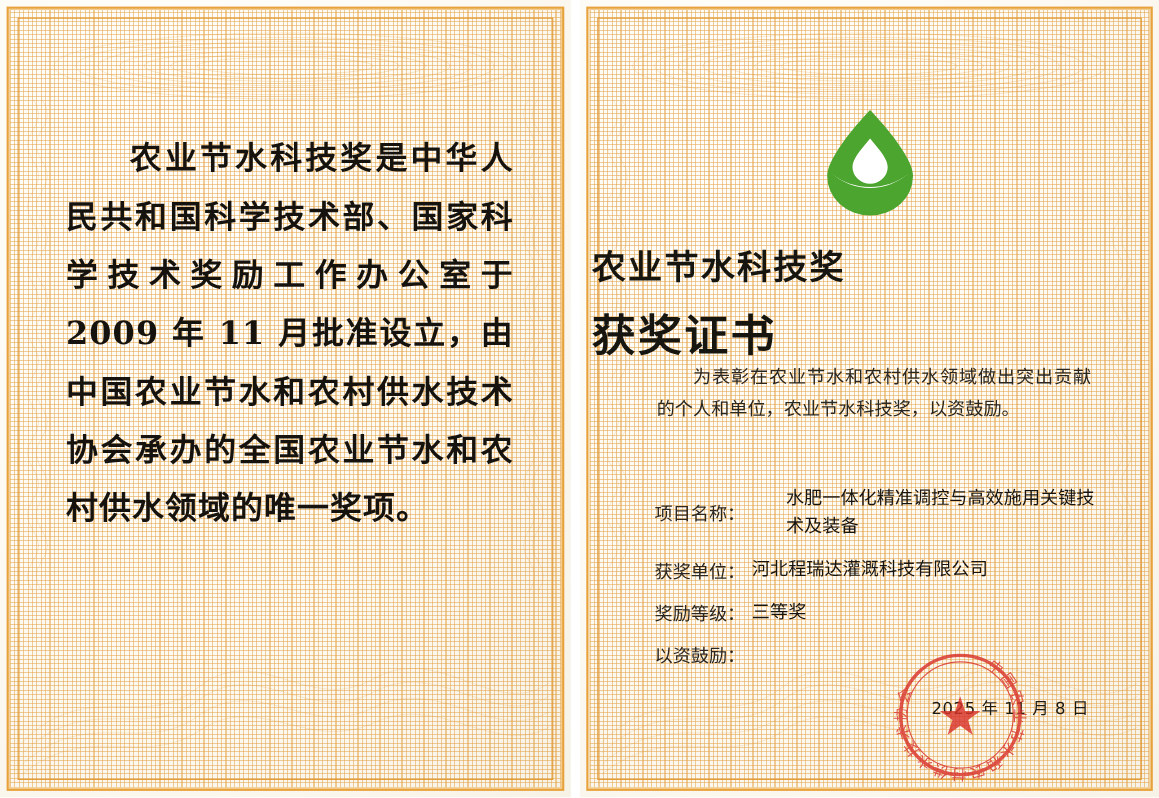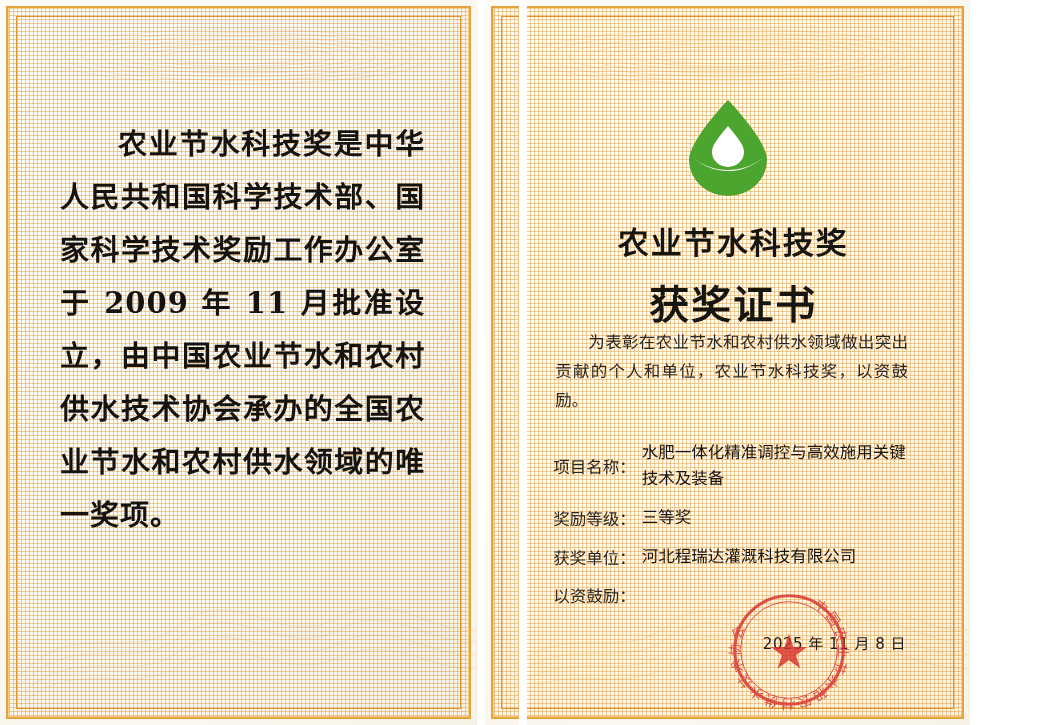--- a/index.html
+++ b/index.html
@@ -8,21 +8,21 @@
     background: #ffffff;
   }
   body {
     width: 1054px;
     height: 725px;
     font-family: "Liberation Serif", "DejaVu Serif", serif;
     overflow: hidden;
   }
   .spread {
     position: relative;
-    width: 970px;
+    width: 1054px;
     height: 725px;
     display: flex;
     gap: 8px;
     background: #ffffff;
   }
 
   
   .page {
     position: relative;
     background:
@@ -103,21 +103,21 @@
     position: absolute;
     top: 96px;
     left: 0; right: 0;
     display: flex;
     justify-content: center;
   }
   .cert-title {
     position: absolute;
     top: 218px;
     left: 11px; right: 0;
-    text-align: center;
+    text-align: left;
     font-family: "DejaVu Serif", "Liberation Serif", serif;
     font-weight: 700;
     color: #17150f;
   }
   .cert-title .line1 { font-size: 31px; letter-spacing: 2px; }
   .cert-title .line2 { font-size: 40px; letter-spacing: 2px; margin-top: 10px; }
 
   .cert-intro {
     position: absolute;
     top: 328px;
@@ -148,21 +148,21 @@
   .field-label {
     flex: 0 0 auto;
     white-space: nowrap;
     color: #2b2620;
   }
   .field-value {
     margin-left: 6px;
     line-height: 26px;
     color: #17140f;
   }
-  .field-value.wrap { max-width: 300px; }
+  .field-value.wrap { max-width: 300px; padding-left: 31px; }
 
   .issue-date {
     position: absolute;
     right: 64px;
     bottom: 72px;
     font-family: "DejaVu Sans", "Liberation Sans", sans-serif;
     font-size: 15px;
     color: #1d1a15;
     letter-spacing: .5px;
   }
@@ -307,26 +307,26 @@
     <div class="cert-intro">
       <p>为表彰在农业节水和农村供水领域做出突出贡献的个人和单位，农业节水科技奖，以资鼓励。</p>
     </div>
 
     <div class="fields">
       <div class="field-row">
         <span class="field-label">项目名称：</span>
         <span class="field-value wrap">水肥一体化精准调控与高效施用关键技术及装备</span>
       </div>
       <div class="field-row">
+        <span class="field-label">获奖单位：</span>
+        <span class="field-value">河北程瑞达灌溉科技有限公司</span>
+      </div>
+      <div class="field-row">
         <span class="field-label">奖励等级：</span>
         <span class="field-value">三等奖</span>
-      </div>
-      <div class="field-row">
-        <span class="field-label">获奖单位：</span>
-        <span class="field-value">河北程瑞达灌溉科技有限公司</span>
       </div>
       <div class="field-row">
         <span class="field-label">以资鼓励：</span>
       </div>
     </div>
 
     <div class="issue-date">2025 年 11 月 8 日</div>
 
     <svg class="seal" viewBox="0 0 140 140">
       <defs>

